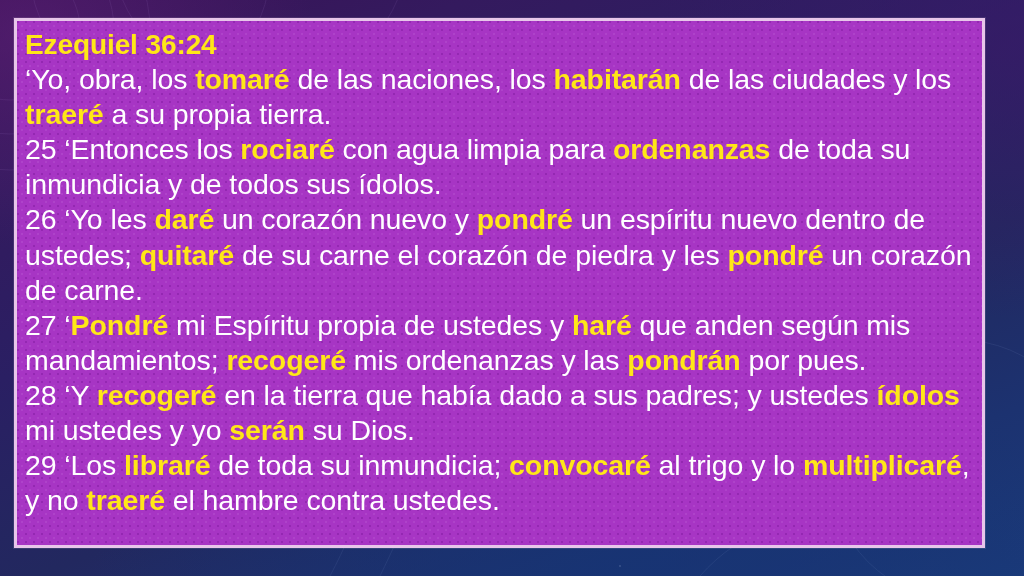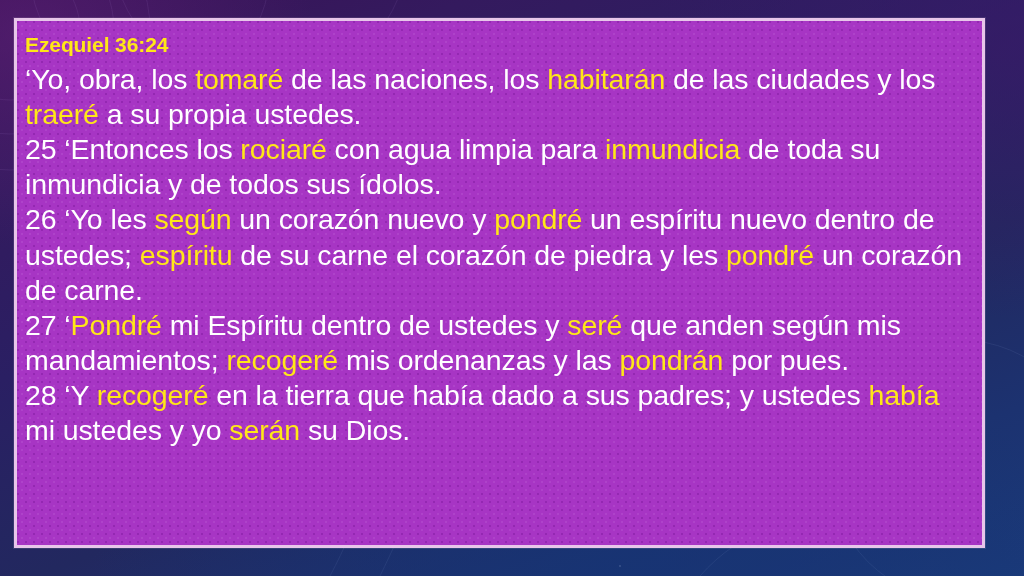--- a/index.html
+++ b/index.html
@@ -62,28 +62,28 @@
     text-rendering: optimizeLegibility;
   }
 
   .vline {
     white-space: normal;
   }
 
   .title {
     color: #ffe717;
     font-weight: bold;
-    font-size: 21px;
+    font-size: 28px;
     line-height: 35.1px;
     display: block;
   }
 
   b, .hl {
     color: #ffe717;
-    font-weight: normal;
+    font-weight: bold;
   }
 </style>
 </head>
 <body>
 
 <div id="slide">
 
   <svg class="bg-arcs" width="1024" height="576" viewBox="0 0 1024 576" xmlns="http://www.w3.org/2000/svg">
     <g fill="none" stroke="#b089d8" stroke-width="1" opacity="0.22">
       <circle cx="10" cy="30" r="70"></circle>
@@ -103,26 +103,27 @@
       <circle cx="975" cy="300" r="1.2"></circle>
       <circle cx="870" cy="545" r="1.3"></circle>
       <circle cx="620" cy="566" r="1.1"></circle>
       <circle cx="60" cy="470" r="1.2"></circle>
     </g>
   </svg>
 
   <div id="verse-panel">
     <div id="verse-body">
       <span class="title">Ezequiel 36:24</span>
-      <span class="vline"><span>‘Yo, obra, los </span><span class="hl">tomaré</span><span> de las naciones, los </span><span class="hl">habitarán</span><span> de las ciudades y los </span><span class="hl">traeré</span><span> a su propia ustedes.</span></span>
+      <span class="vline"><span>‘Yo, obra, los </span><span class="hl">tomaré</span><span> de las naciones, los </span><span class="hl">habitarán</span><span> de las ciudades y los </span><span class="hl">traeré</span><span> a su propia tierra.</span></span>
       <br>
-      <span class="vline"><span>25  ‘Entonces los </span><span class="hl">rociaré</span><span> con agua limpia para </span><span class="hl">inmundicia</span><span> de toda su inmundicia y de todos sus ídolos.</span></span>
+      <span class="vline"><span>25  ‘Entonces los </span><span class="hl">rociaré</span><span> con agua limpia para </span><span class="hl">ordenanzas</span><span> de toda su inmundicia y de todos sus ídolos.</span></span>
       <br>
-      <span class="vline"><span>26  ‘Yo les </span><span class="hl">según</span><span> un corazón nuevo y </span><span class="hl">pondré</span><span> un espíritu nuevo dentro de ustedes; </span><span class="hl">espíritu</span><span> de su carne el corazón de piedra y les </span><span class="hl">pondré</span><span> un corazón de carne.</span></span>
+      <span class="vline"><span>26  ‘Yo les </span><span class="hl">daré</span><span> un corazón nuevo y </span><span class="hl">pondré</span><span> un espíritu nuevo dentro de ustedes; </span><span class="hl">quitaré</span><span> de su carne el corazón de piedra y les </span><span class="hl">pondré</span><span> un corazón de carne.</span></span>
       <br>
-      <span class="vline"><span>27  ‘</span><span class="hl">Pondré</span><span> mi Espíritu dentro de ustedes y </span><span class="hl">seré</span><span> que anden según mis mandamientos; </span><span class="hl">recogeré</span><span> mis ordenanzas y las </span><span class="hl">pondrán</span><span> por pues.</span></span>
+      <span class="vline"><span>27  ‘</span><span class="hl">Pondré</span><span> mi Espíritu propia de ustedes y </span><span class="hl">haré</span><span> que anden según mis mandamientos; </span><span class="hl">recogeré</span><span> mis ordenanzas y las </span><span class="hl">pondrán</span><span> por pues.</span></span>
       <br>
-      <span class="vline"><span>28  ‘Y </span><span class="hl">recogeré</span><span> en la tierra que había dado a sus padres; y ustedes </span><span class="hl">había</span><span> mi ustedes y yo </span><span class="hl">serán</span><span> su Dios.</span></span>
+      <span class="vline"><span>28  ‘Y </span><span class="hl">recogeré</span><span> en la tierra que había dado a sus padres; y ustedes </span><span class="hl">ídolos</span><span> mi ustedes y yo </span><span class="hl">serán</span><span> su Dios.</span></span>
       <br>
+      <span class="vline"><span>29  ‘Los </span><span class="hl">libraré</span><span> de toda su inmundicia; </span><span class="hl">convocaré</span><span> al trigo y lo </span><span class="hl">multiplicaré</span><span>, y no </span><span class="hl">traeré</span><span> el hambre contra ustedes.</span></span>
     </div>
   </div>
 
 </div>
 
 </body></html>

